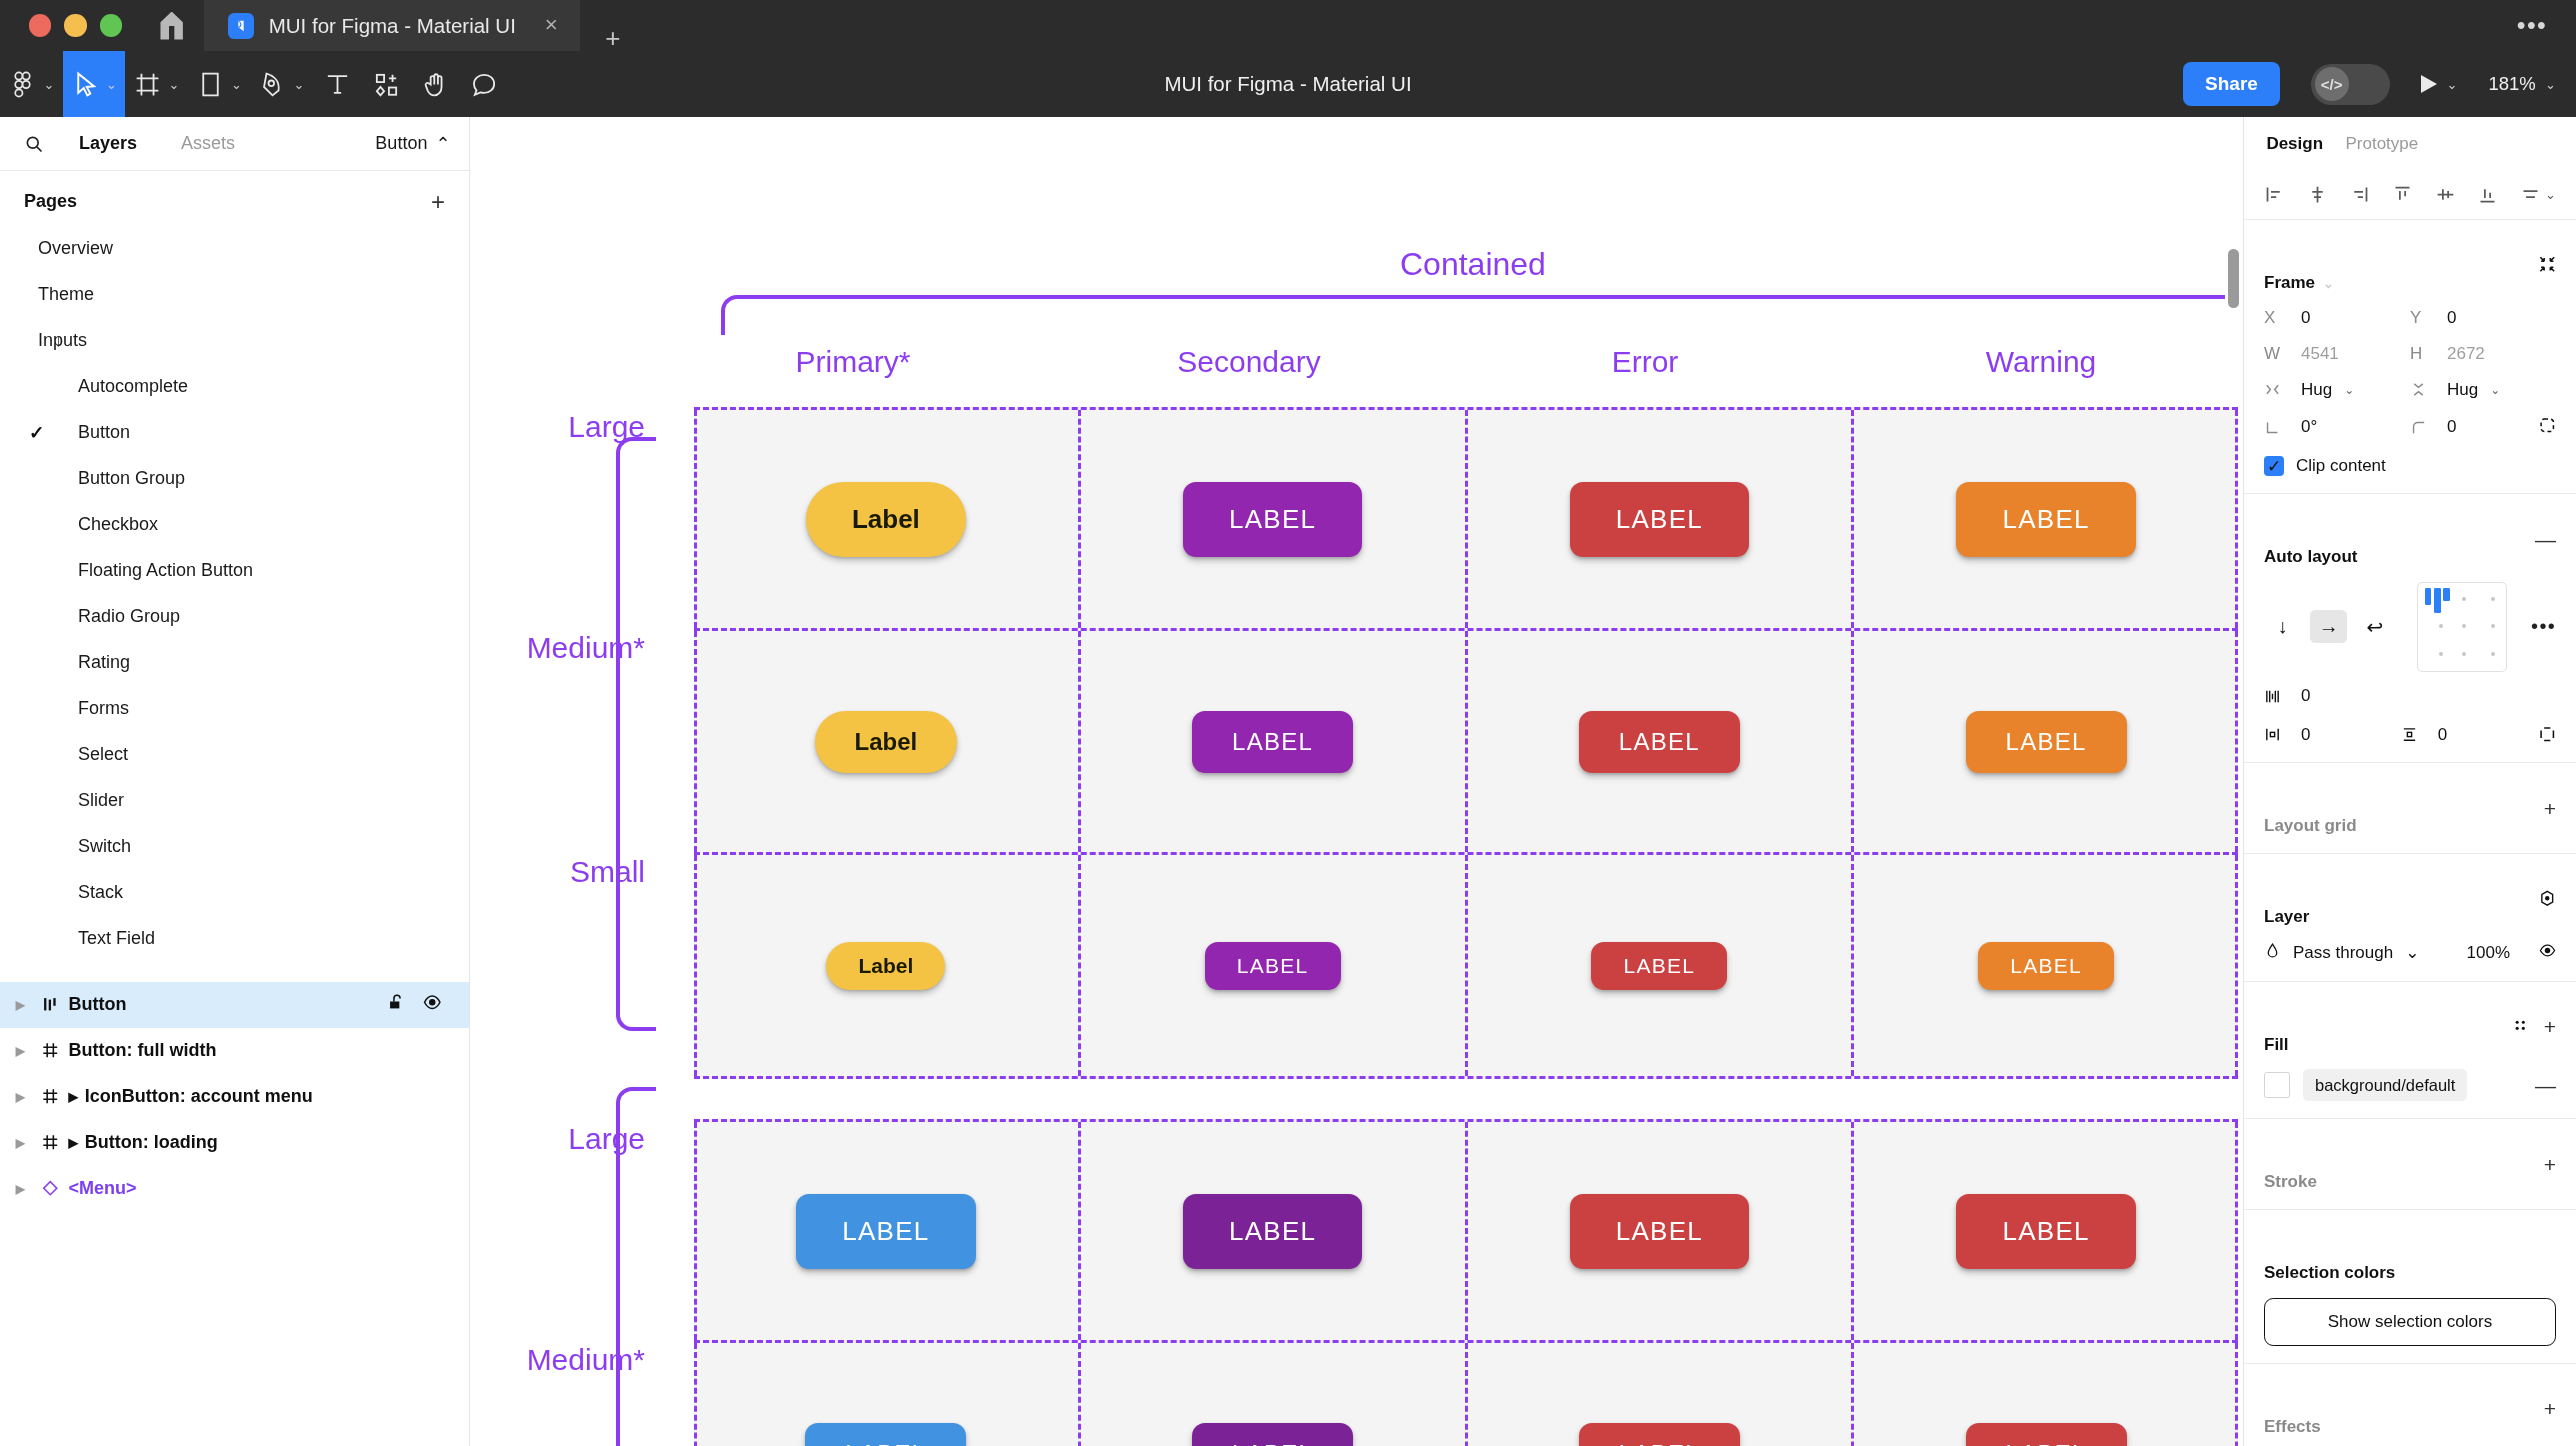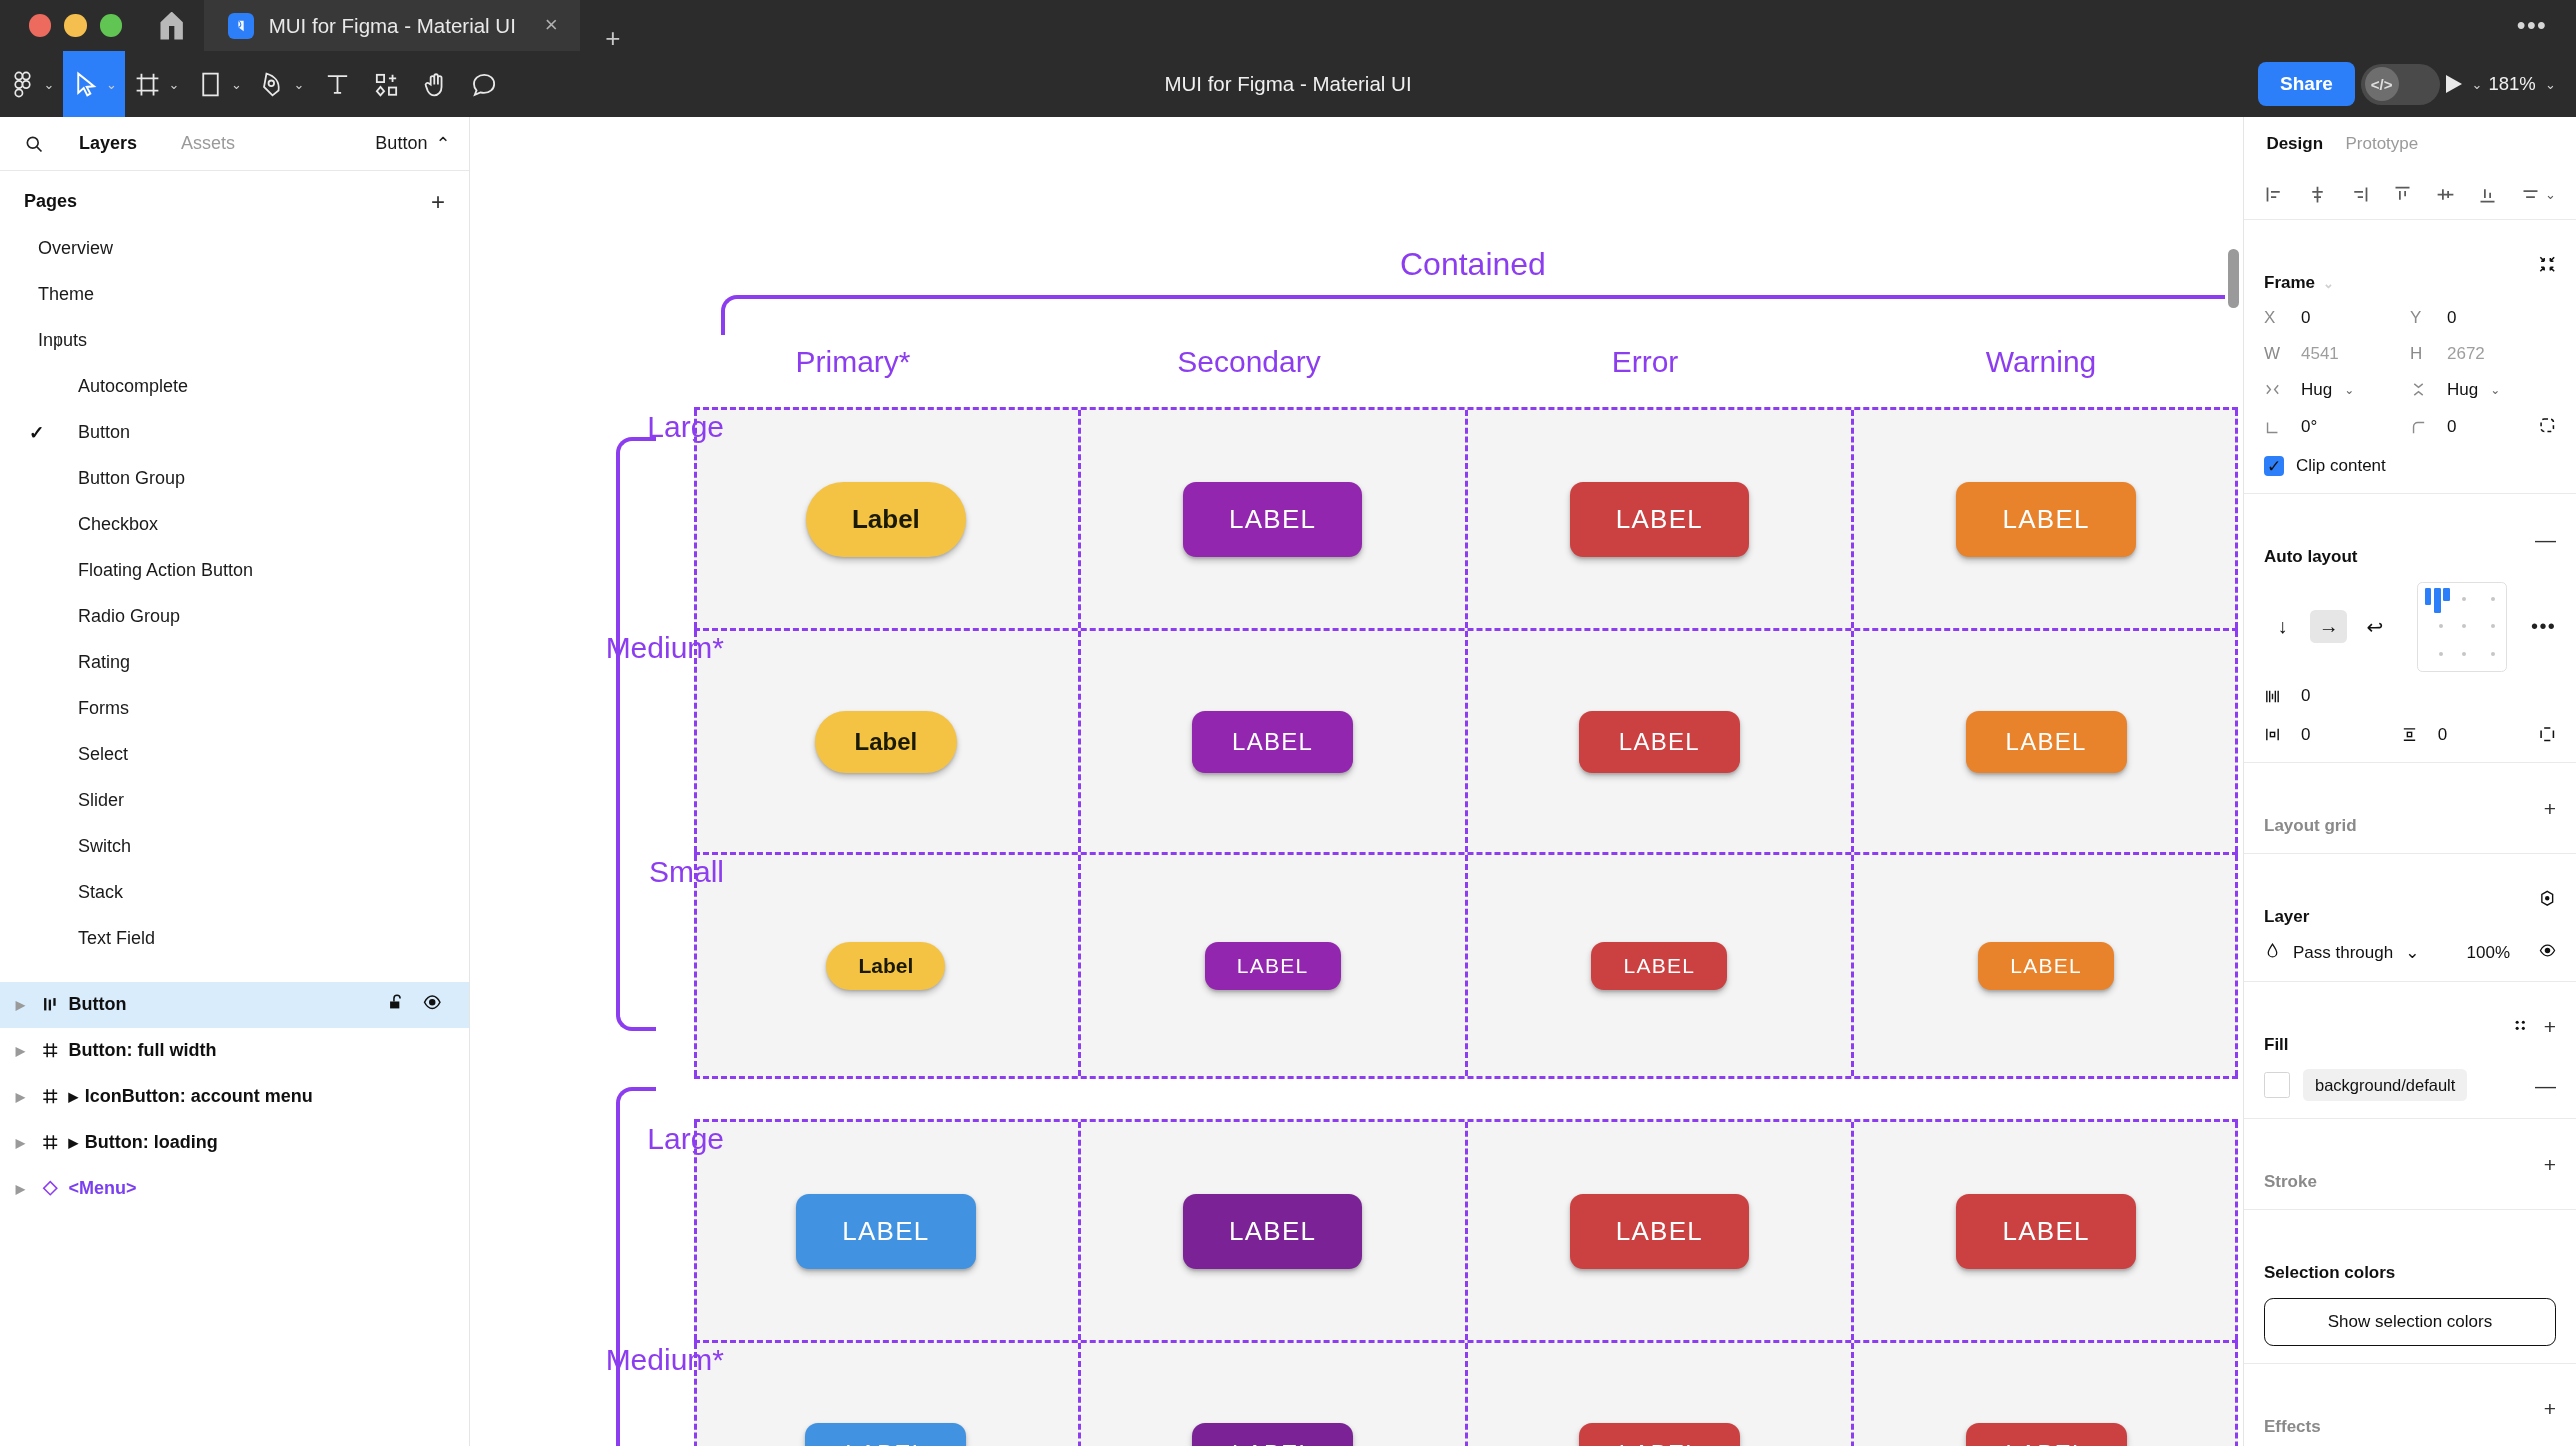--- a/index.html
+++ b/index.html
@@ -65,21 +65,21 @@
   .tool svg { width: 29px; height: 29px; display: block; }
   .caret { font-size: 13px; color: #d0d0d0; margin-left: 1.3px; }
 
   .doc-title {
     position: absolute; left: 0; right: 0; text-align: center;
     color: #f0f0f0; font-size: 20.5px; pointer-events: none;
   }
 
   .tb-right {
     position: absolute; right: 20px; top: 0; height: 66px;
-    display: flex; align-items: center; gap: 6px; justify-content: center;
+    display: flex; align-items: center; gap: 31px; justify-content: center;
   }
   .share-btn {
     background: #2d7ff9; color: #fff; font-size: 19px; font-weight: bold;
     border-radius: 8px; padding: 11.2px 22.4px; border: none;
   }
   .devmode {
     width: 79px; height: 41px; border-radius: 20.5px; background: #4a4a4a;
     display: flex; align-items: center; padding: 3.3px;
   }
   .devmode-knob {
@@ -197,21 +197,21 @@
   }
   .grid-cell:last-child { border-right: none; }
   .grid-row::before, .grid-row::after {
     content: ""; position: absolute; top: 0; bottom: 0; width: 0;
     border-left: 3.3px dashed #8c3df0;
   }
   .grid-row::before { left: 0; }
   .grid-row::after { right: 0; }
 
   .row-label {
-    position: absolute; right: 1514px; width: 264px; text-align: right;
+    position: absolute; right: 1593px; width: 264px; text-align: right;
     font-size: 30px; color: #8c3df0; white-space: nowrap;
   }
 
   .btn {
     font-family: "Liberation Sans", sans-serif;
     border: none; cursor: pointer;
     box-shadow: 0 4px 6.6px rgba(0,0,0,0.22), 0 1.3px 2.6px rgba(0,0,0,0.14);
     display: inline-flex; align-items: center; justify-content: center;
     white-space: nowrap;
   }

